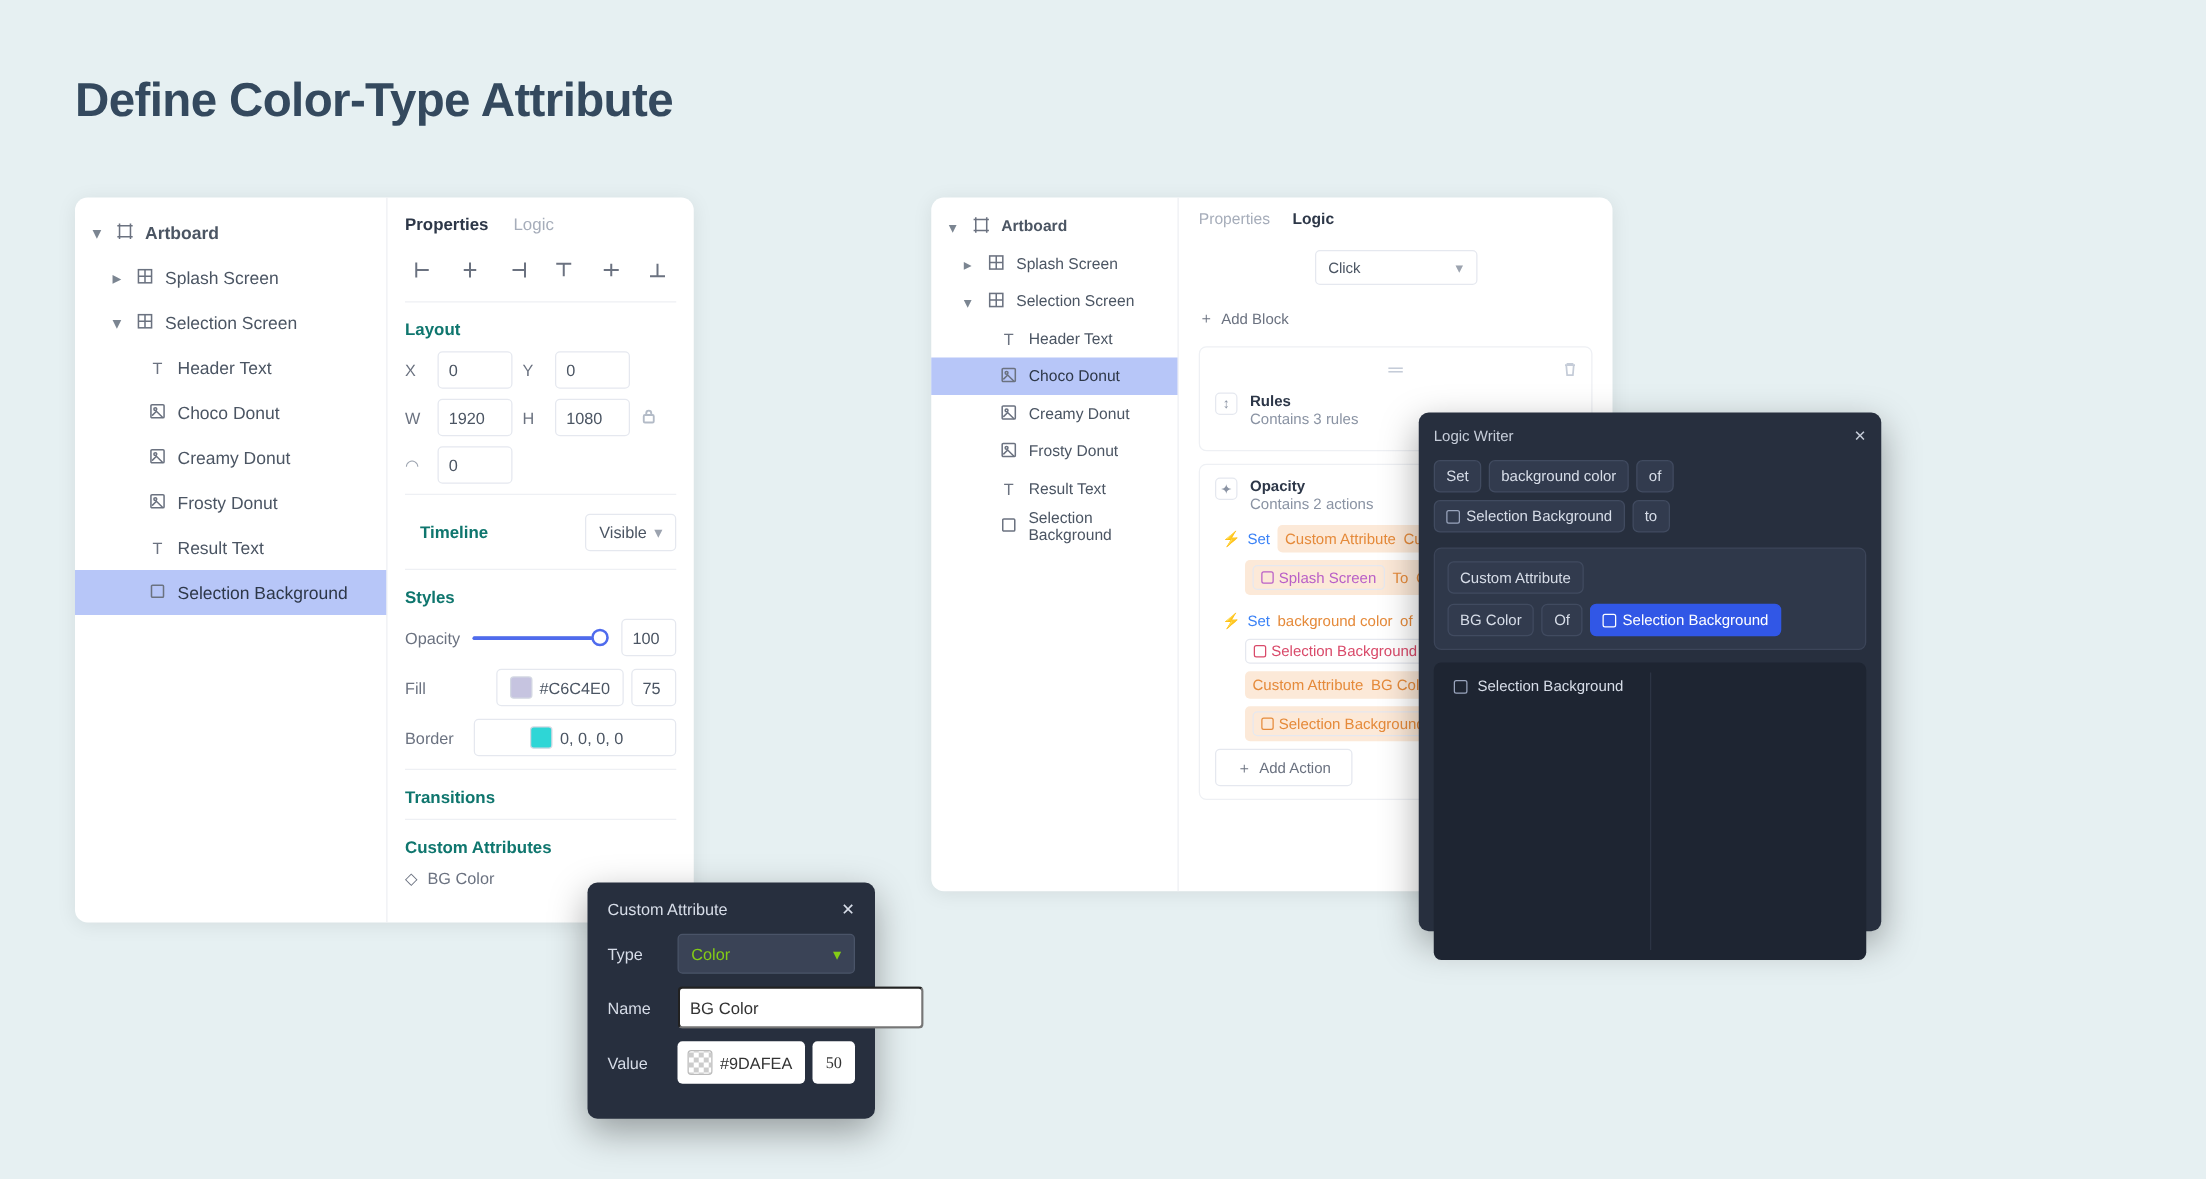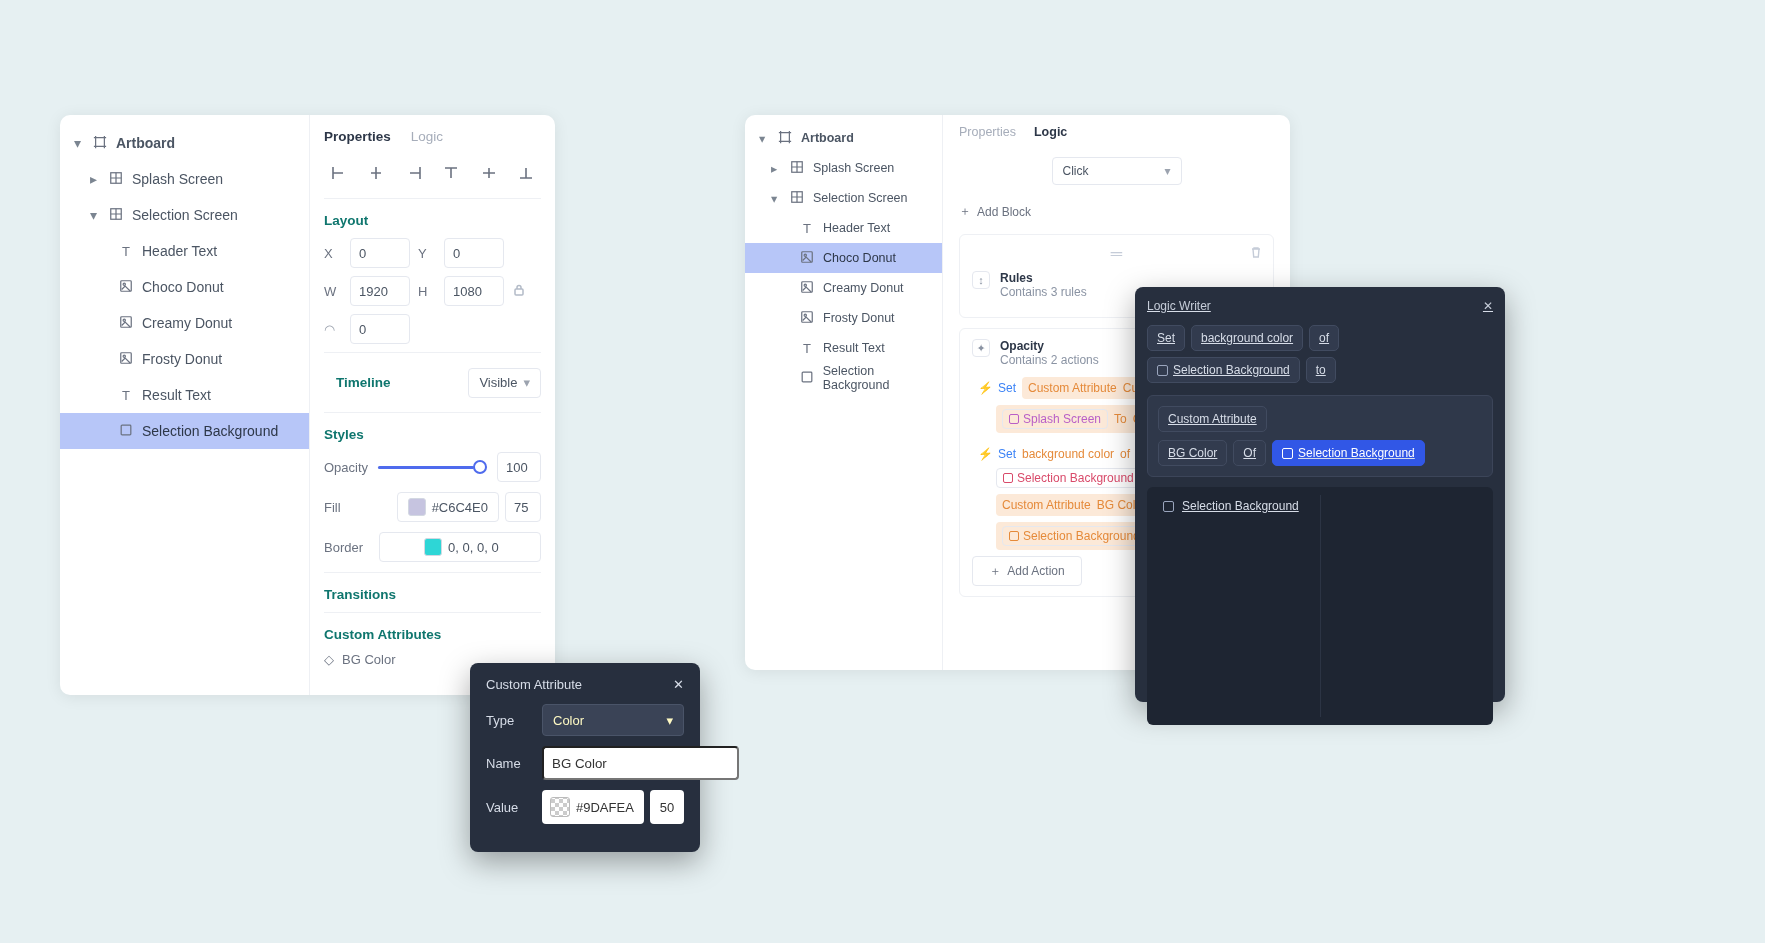--- a/index.html
+++ b/index.html
@@ -38,21 +38,21 @@
     .chip { border:1px solid #e5e8ef; border-radius:4px; height:30px; display:flex; align-items:center; padding:0 10px; gap:6px; font-size:13px; color:#4b5563; }
     .slider-track { flex:1; height:3px; background:#cfd6e4; margin:0 10px; position:relative; border-radius:2px; }
     .slider-fill { position:absolute; left:0; top:0; bottom:0; width:88%; background:#4f6bed; border-radius:2px; }
     .slider-thumb { position:absolute; right:0; top:-6px; width:14px; height:14px; background:#fff; border:2px solid #4f6bed; border-radius:50%; }
     .sw { width:18px; height:18px; border-radius:3px; border:1px solid #d3d8e2; }
 
     
     .pop-ca { position:absolute; left:410px; top:548px; width:230px; background:#272f3e; border-radius:8px; padding:14px 16px 18px; box-shadow:0 10px 30px rgba(0,0,0,0.35); color:#d7dde8; font-size:13px; }
     .pop-ca .hd { display:flex; justify-content:space-between; margin-bottom:12px; font-weight:500; }
     .pop-row { display:grid; grid-template-columns:46px 1fr; align-items:center; gap:10px; margin-bottom:10px; }
-    .pop-sel { background:#3a4356; border:1px solid #4a5468; border-radius:4px; height:32px; padding:0 10px; color:#fef9c3; display:flex; align-items:center; justify-content:space-between; }
+    .pop-sel { background:#3a4356; border:1px solid #4a5468; border-radius:4px; height:32px; padding:0 10px; color:#84cc16; display:flex; align-items:center; justify-content:space-between; }
     .pop-inp { background:#fff; border-radius:4px; height:34px; padding:0 8px; color:#333; display:flex; align-items:center; }
     .pop-val { display:flex; gap:6px; }
     .pop-val .sq { width:20px; height:20px; border:1px solid #bbb; border-radius:3px; background:repeating-conic-gradient(#ccc 0% 25%,#fff 0% 50%) 0/8px 8px; }
 
     
     .right-panel { width:545px; height:555px; margin-left:-10px; }
     .rp-layers { width:198px; border-right:1px solid #eef0f4; padding-top:8px; }
     .rp-main   { width:347px; padding:10px 16px; }
     .layer-row.tiny { font-size:12.5px; height:30px; }
 
@@ -75,37 +75,38 @@
     .t-purple { color:#b95fc7; }
     .t-red    { color:#d94a6a; }
     .pill-bg  { display:flex; flex-wrap:wrap; gap:6px; background:#fce9d8; border-radius:4px; padding:4px 6px; align-items:center; }
     .pill-lt  { border:1px solid #e5e8ef; border-radius:4px; padding:2px 6px; display:flex; align-items:center; gap:4px; }
     .sq-sm { width:10px; height:10px; border:1.5px solid currentColor; border-radius:2px; }
     .trash { position:absolute; right:10px; top:10px; color:#c5ccd8; }
 
     .add-act { border:1px solid #e5e8ef; border-radius:4px; height:30px; display:flex; align-items:center; justify-content:center; gap:6px; font-size:12px; color:#6b7280; width:110px; margin-top:6px; }
 
     
-    .lw { position:absolute; left:1075px; top:172px; width:370px; height:415px; background:#272f3e; border-radius:8px; box-shadow:0 10px 30px rgba(0,0,0,0.35); padding:12px; color:#d7dde8; font-size:12.5px;text-decoration:underline; }
+    .lw { position:absolute; left:1075px; top:172px; width:370px; height:415px; background:#272f3e; border-radius:8px; box-shadow:0 10px 30px rgba(0,0,0,0.35); padding:12px; color:#d7dde8; font-size:12.5px; }
     .lw .hd { display:flex; justify-content:space-between; font-size:12px; margin-bottom:12px; color:#c6cdd9; }
     .lw-row { display:flex; gap:6px; flex-wrap:wrap; margin-bottom:12px; }
     .lw-chip { background:#323b4e; border:1px solid #414b60; border-radius:5px; padding:5px 9px; font-size:12px; display:flex; align-items:center; gap:5px; }
     .lw-box { background:#2f384a; border:1px solid #3c4559; border-radius:6px; padding:10px; margin-bottom:10px; }
     .lw-blue { background:#3157e6; border-color:#3157e6; color:#fff; }
     .lw-list { background:#1e2532; border-radius:6px; height:238px; padding:8px 10px; display:flex; }
     .lw-list .col { flex:1; border-right:1px solid #2c3444; padding:4px 6px; font-size:12px; }
     .lw-list .col:last-child { border-right:none; }
     .sq12 { width:11px; height:11px; border:1.5px solid #9aa5bd; border-radius:2px; }
 
     .rp-wrap { position:relative; }
   </style>
 </head>
 <body>
 
 <div class="titles">
+  <div class="big-title">Define Color-Type Attribute</div>
 </div>
 
 <div class="stage">
 
   <div class="panel left-panel">
     <div class="lp-layers">
       <div class="layer-row">
         <span class="caret">▾</span>
         <span class="icon">
           <svg viewBox="0 0 16 16" fill="none" stroke="currentColor" stroke-width="1.4">
@@ -292,21 +293,21 @@
         <span>Name</span>
         <input class="pop-inp" value="BG Color" style="">
       </div>
       <div class="pop-row">
         <span>Value</span>
         <div class="pop-val">
           <div class="pop-inp" style="flex:1;gap:6px;">
               <span class="sq"></span>
               <span>#9DAFEA</span>
             </div>
-          <div class="pop-inp" style="width:34px;justify-content:center;">50</div>
+          <div class="pop-inp" style="width:34px;justify-content:center;font-family:Liberation Serif, serif;">50</div>
         </div>
       </div>
     </div>
   </div>
 
   <div class="rp-wrap">
   <div class="panel right-panel">
     <div class="rp-layers">
       <div class="layer-row tiny">
             <span class="caret">▾</span>

